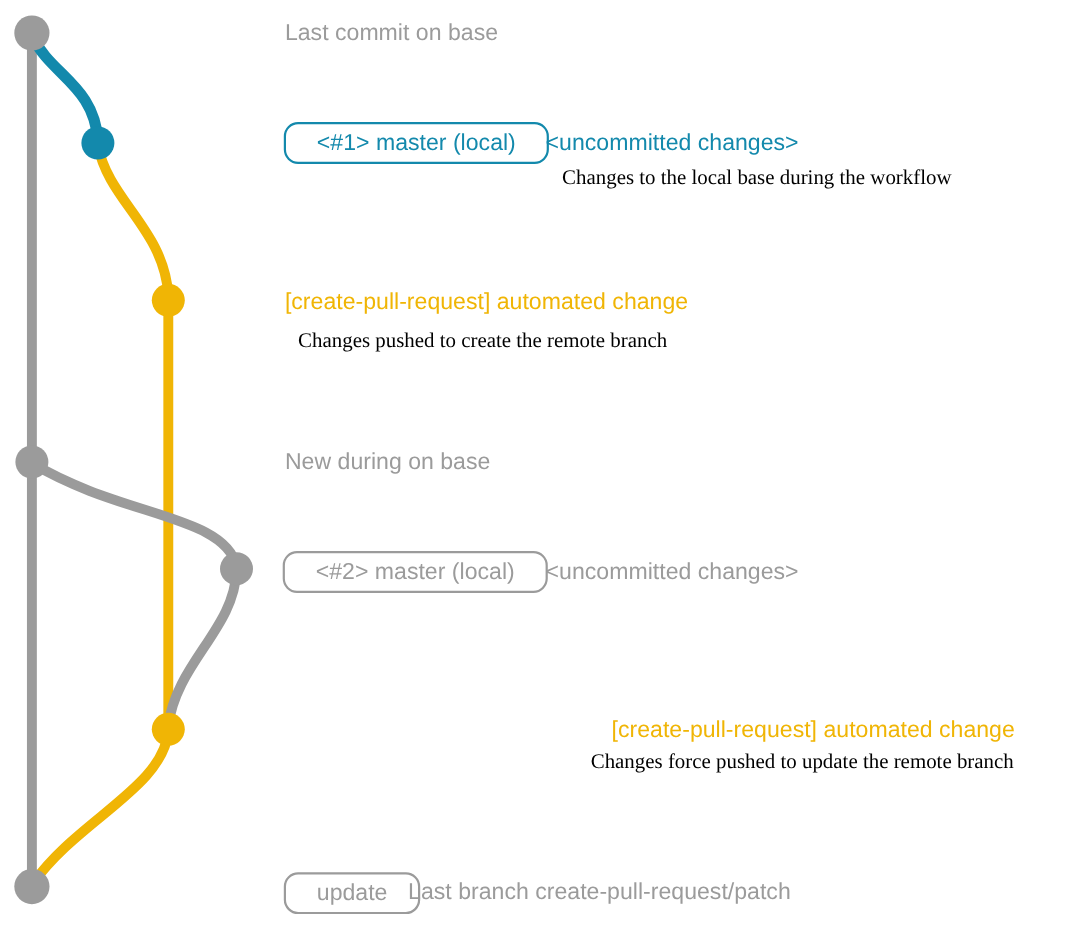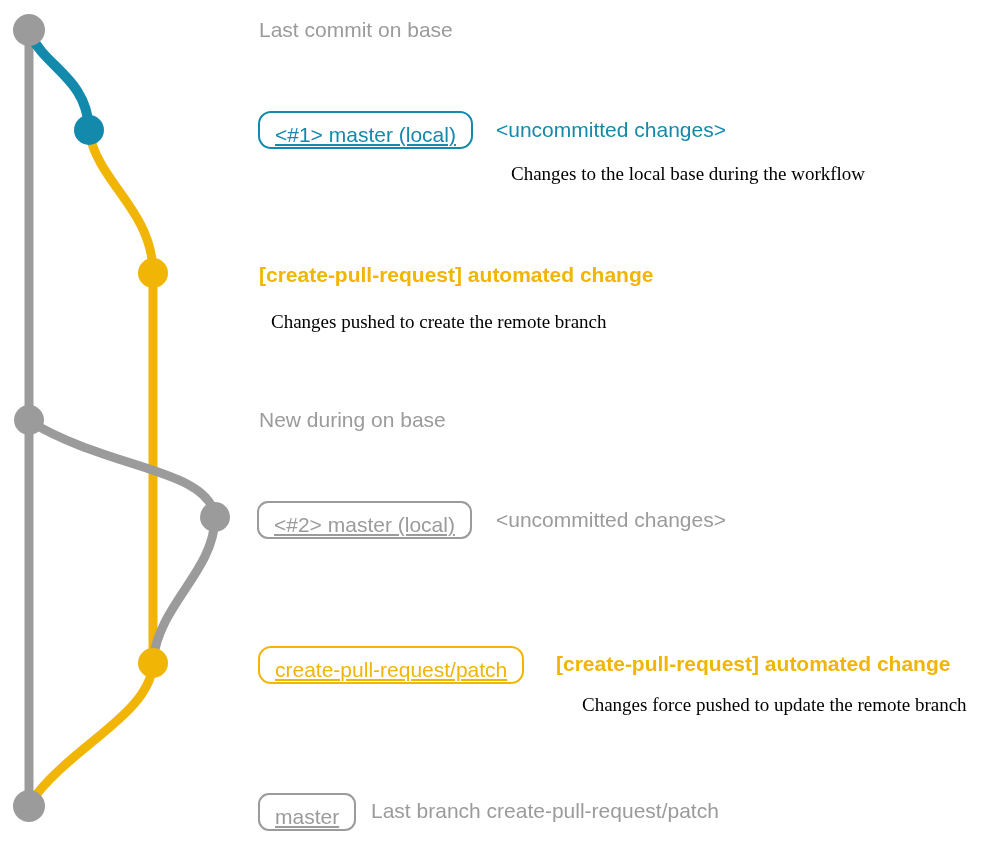--- a/index.html
+++ b/index.html
@@ -21,46 +21,44 @@
     top: 0;
   }
   .msg {
     position: absolute;
     font-size: 21px;
     line-height: 22px;
     white-space: nowrap;
   }
   .msg.gray   { color: var(--color-gray, #9b9b9b); }
   .msg.teal   { color: var(--color-teal, #1389ac); }
-  .msg.yellow { color: var(--color-yellow, #f0b505); font-weight: bold; }
+  .msg.yellow { color: var(--color-yellow, #f0b505); }
   .note {
     position: absolute;
     font-family: "Liberation Serif", serif;
     font-size: 19px;
     line-height: 20px;
     color: var(--color-note, #000000);
     white-space: nowrap;
-    margin-top: 12px;
   }
   .branch-box {
     position: absolute;
     display: inline-flex;
-    align-items: flex-end;
+    align-items: center;
     height: 34px;
-    padding: 0 15px;
+    padding: 0 28px;
     border-width: 2px;
     border-style: solid;
     border-radius: 13px;
     font-size: 21px;
     white-space: nowrap;
     background: var(--color-background, #ffffff);
-    text-decoration: underline;
   }
   .branch-box.teal   { color: var(--color-teal, #1389ac);   border-color: var(--color-teal, #1389ac); }
-  .branch-box.gray   { color: var(--color-gray, #9b9b9b);   border-color: var(--color-gray, #9b9b9b); border-radius: 11px; }
+  .branch-box.gray   { color: var(--color-gray, #9b9b9b);   border-color: var(--color-gray, #9b9b9b); }
   .branch-box.yellow { color: var(--color-yellow, #f0b505); border-color: var(--color-yellow, #f0b505); }
   .graph-line { fill: none; }
 </style>
 </head>
 <body>
 
 <div class="stage">
 
   <svg class="graph-svg" width="988" height="843" viewBox="0 0 988 843">
 
@@ -98,24 +96,21 @@
   <div class="msg yellow" style="left:259px; top:264px">[create-pull-request] automated change</div>
   <div class="note" style="left:271px; top:300px">Changes pushed to create the remote branch</div>
 
   <div class="msg gray" style="left:259px; top:409px">New during on base</div>
 
   <div class="branch-box gray" style="left:257px; top:501px">
     <span>&lt;#2&gt; master (local)</span>
   </div>
   <div class="msg gray" style="left:496px; top:509px">&lt;uncommitted changes&gt;</div>
 
-  <div class="branch-box yellow" style="left:258px; top:646px">
-    <span>create-pull-request/patch</span>
-  </div>
   <div class="msg yellow" style="left:556px; top:653px">[create-pull-request] automated change</div>
-  <div class="note" style="left:582px; top:683px">Changes force pushed to update the remote branch</div>
+  <div class="note" style="left:537px; top:683px">Changes force pushed to update the remote branch</div>
 
   <div class="branch-box gray" style="left:258px; top:793px">
-    <span>master</span>
+    <span>update</span>
   </div>
   <div class="msg gray" style="left:371px; top:800px">Last branch create-pull-request/patch</div>
 
 </div>
 
 </body></html>

